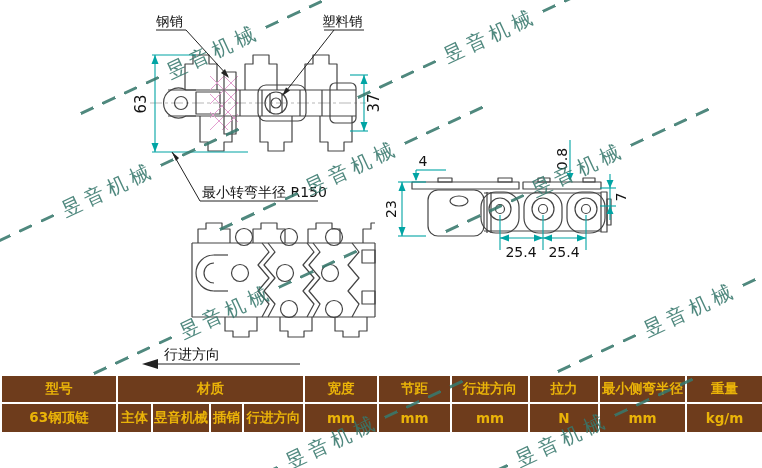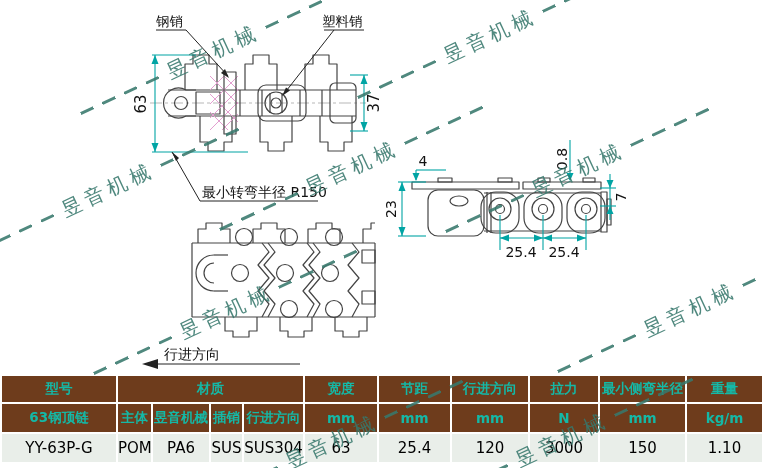--- a/index.html
+++ b/index.html
@@ -9,21 +9,21 @@
   
   .wm{position:absolute;display:flex;align-items:center;gap:8px;
       transform:translate(-50%,-50%) rotate(-25deg);
       color:rgba(55,120,108,0.88);font-size:20px;letter-spacing:5px;font-weight:500;
       white-space:nowrap;pointer-events:none;z-index:6;}
   .wm .dash{width:88px;height:2.5px;
       background:repeating-linear-gradient(90deg,currentColor 0 14px,transparent 14px 24px);}
   
   #spec{position:absolute;left:0;top:374px;width:762px;border-collapse:collapse;table-layout:fixed;z-index:4;}
   #spec td{border:2px solid #fff;text-align:center;vertical-align:middle;padding:0;overflow:hidden;}
-  #spec tr.hdr td{background:#6e3c1c;color:#14b8a6;font-size:13.5px;font-weight:600;}
+  #spec tr.hdr td{background:#6e3c1c;color:#eab308;font-size:13.5px;font-weight:600;}
   #spec tr.r1 td{height:26px;}
   #spec tr.r2 td{height:28px;}
   #spec tr.data td{background:#e9eee9;color:#000;font-size:15px;height:28px;font-weight:400;}
 </style>
 </head>
 <body>
 
 <div id="app">
 
   <svg id="drawing" width="762" height="374" viewBox="0 0 762 374">
@@ -289,29 +289,16 @@
       <td>昱音机械</td>
       <td>插销</td>
       <td>行进方向</td>
       <td>mm</td>
       <td>mm</td>
       <td>mm</td>
       <td>N</td>
       <td>mm</td>
       <td>kg/m</td>
     </tr>
-    <tr class="data">
-      <td>YY-63P-G</td>
-      <td>POM</td>
-      <td>PA6</td>
-      <td>SUS</td>
-      <td>SUS304</td>
-      <td>63</td>
-      <td>25.4</td>
-      <td>120</td>
-      <td>3000</td>
-      <td>150</td>
-      <td>1.10</td>
-    </tr>
   </tbody>
     </table>
 
 </div>
 
 </body></html>

